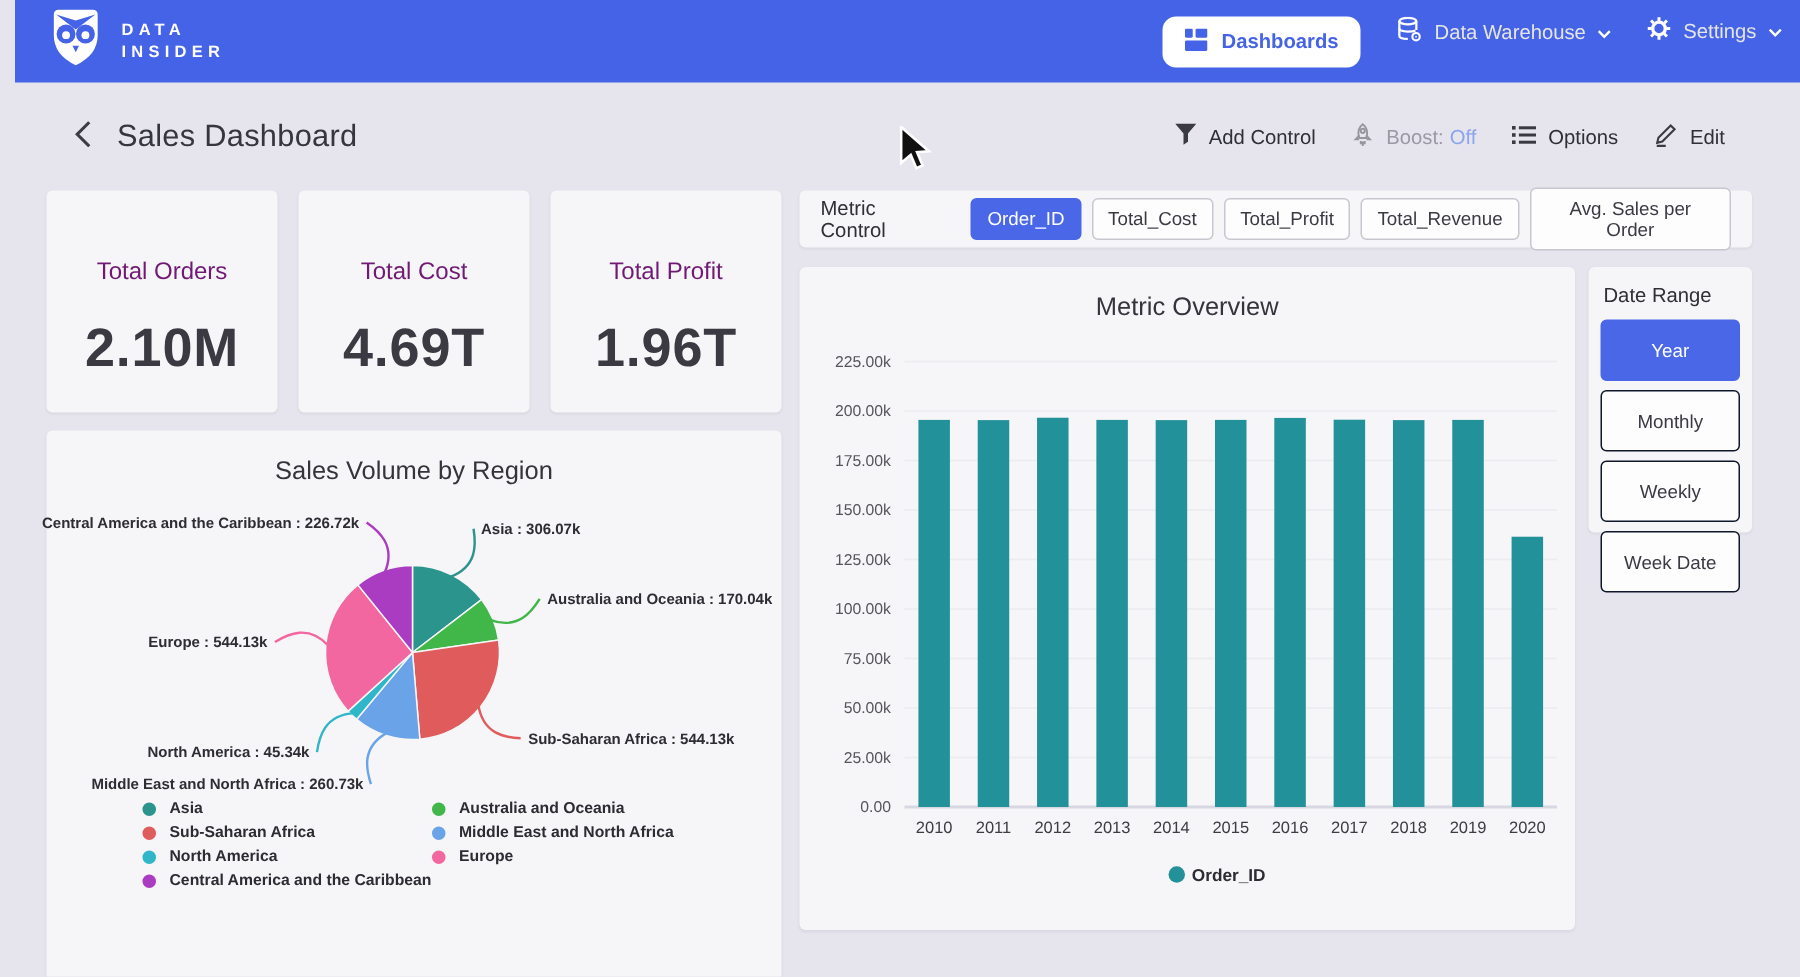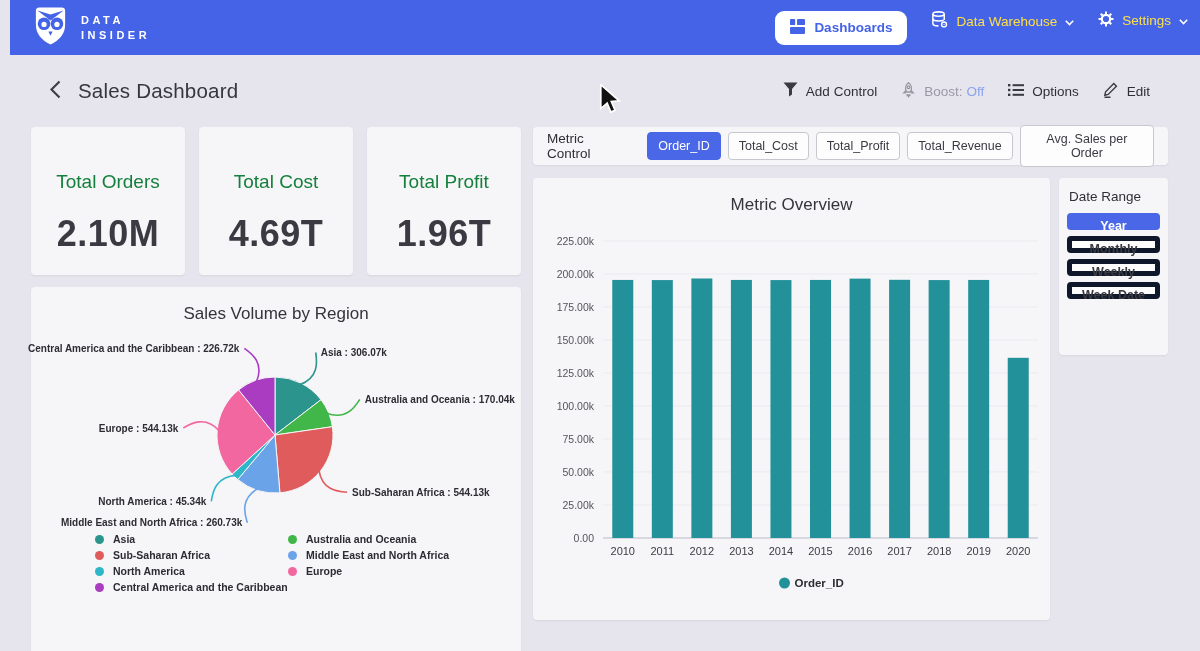--- a/index.html
+++ b/index.html
@@ -18,40 +18,40 @@
     margin-left:10px;
   }
   .brand { display:flex; align-items:center; gap:12px; }
   .brand-text { color:#fff; font-size:11px; font-weight:bold; letter-spacing:3.5px; line-height:15px; }
   .topnav { display:flex; align-items:flex-start; gap:24px; }
   .nav-pill {
     display:flex; align-items:center; gap:9px; background:#fff; color:#4563e6;
     border:none; border-radius:9px; padding:8px 15px; font-size:13.5px; font-weight:bold; cursor:pointer;
     font-family:"Liberation Sans", sans-serif;
   }
-  .nav-item { display:flex; align-items:center; gap:8px; color:#fde047; font-size:13.5px; cursor:pointer; }
+  .nav-item { display:flex; align-items:center; gap:8px; color:#e5e5e5; font-size:13.5px; cursor:pointer; }
 
   
   .page-header {
     position:absolute; top:55px; left:0; width:1200px; height:72px;
     display:flex; align-items:center; padding:0 50px;
   }
   .back-btn { background:none; border:none; padding:0; margin-right:17px; cursor:pointer; display:flex; align-items:center; }
   .page-title { font-size:20.5px; color:#36363e; letter-spacing:.2px; }
   .header-toolbar { margin-left:auto; display:flex; align-items:center; gap:24px; }
   .tool-item { display:flex; align-items:center; gap:8px; background:none; border:none; padding:0;
     font-size:13.5px; color:#2f2f36; cursor:pointer; font-family:"Liberation Sans", sans-serif; }
   .boost-label { color:#9a99a4; }
   .boost-value { color:#8ba4ec; }
 
   
   .card { position:absolute; background:#f6f5f7; border-radius:4px; box-shadow:0 1px 2px rgba(40,40,70,.07); }
 
   .kpi-card { width:154px; height:148px; top:127px; display:flex; flex-direction:column; align-items:center; justify-content:center; gap:20px; }
-  .kpi-label { font-size:19px; color:#15803d;margin-top:24px; }
+  .kpi-label { font-size:16px; color:#701a75;margin-top:24px; }
   .kpi-value { font-size:36px; font-weight:bold; color:#3b3a42; letter-spacing:.5px; }
 
   
   .metric-bar { left:533px; top:127px; width:635px; height:38px; display:flex; align-items:center; padding:0 14px; gap:17px; }
   .metric-label { font-size:13.5px; color:#2f2f36; }
   .metric-buttons { display:flex; align-items:center; gap:7px; }
   .mc-btn {
     font-family:"Liberation Sans", sans-serif; font-size:12.5px; color:#3b3a42;
     background:#fdfdfe; border:1px solid #c7c7cf; border-radius:4px; padding:6px 10px; cursor:pointer;
   }
@@ -60,21 +60,21 @@
   
   .chart-card { left:533px; top:178px; width:517px; height:442px; }
   .chart-title { text-align:center; font-size:17px; color:#35343c; margin:17px 0 0 0; font-weight:normal; }
 
   
   .date-panel { left:1059px; top:178px; width:109px; height:177px; padding:11px 8px; }
   .date-label { font-size:13.5px; color:#2f2f36; margin-left:2px; }
   .date-buttons { display:flex; flex-direction:column; gap:6px; margin-top:9px; }
   .dr-btn {
     font-family:"Liberation Sans", sans-serif; font-size:12.5px; color:#3b3a42;
-    background:#fdfdfe; border:5px solid #0f172a; border-radius:4px; height:17px; cursor:pointer; width:100%;font-weight:bold;
+    background:#fdfdfe; border:1px solid #0f172a; border-radius:4px; height:41px; cursor:pointer; width:100%;
   }
   .dr-btn.selected { background:#4a67e8; border-color:#4a67e8; color:#fff; }
 
   
   .pie-card { left:31px; top:287px; width:490px; height:426px; }
   .pie-legend { position:absolute; left:0; top:246px; width:100%; }
   .legend-col { position:absolute; top:0; display:flex; flex-direction:column; gap:4px; }
   .legend-col.c1 { left:64px; }
   .legend-col.c2 { left:257px; }
   .legend-item { display:flex; align-items:center; gap:9px; cursor:pointer; }

